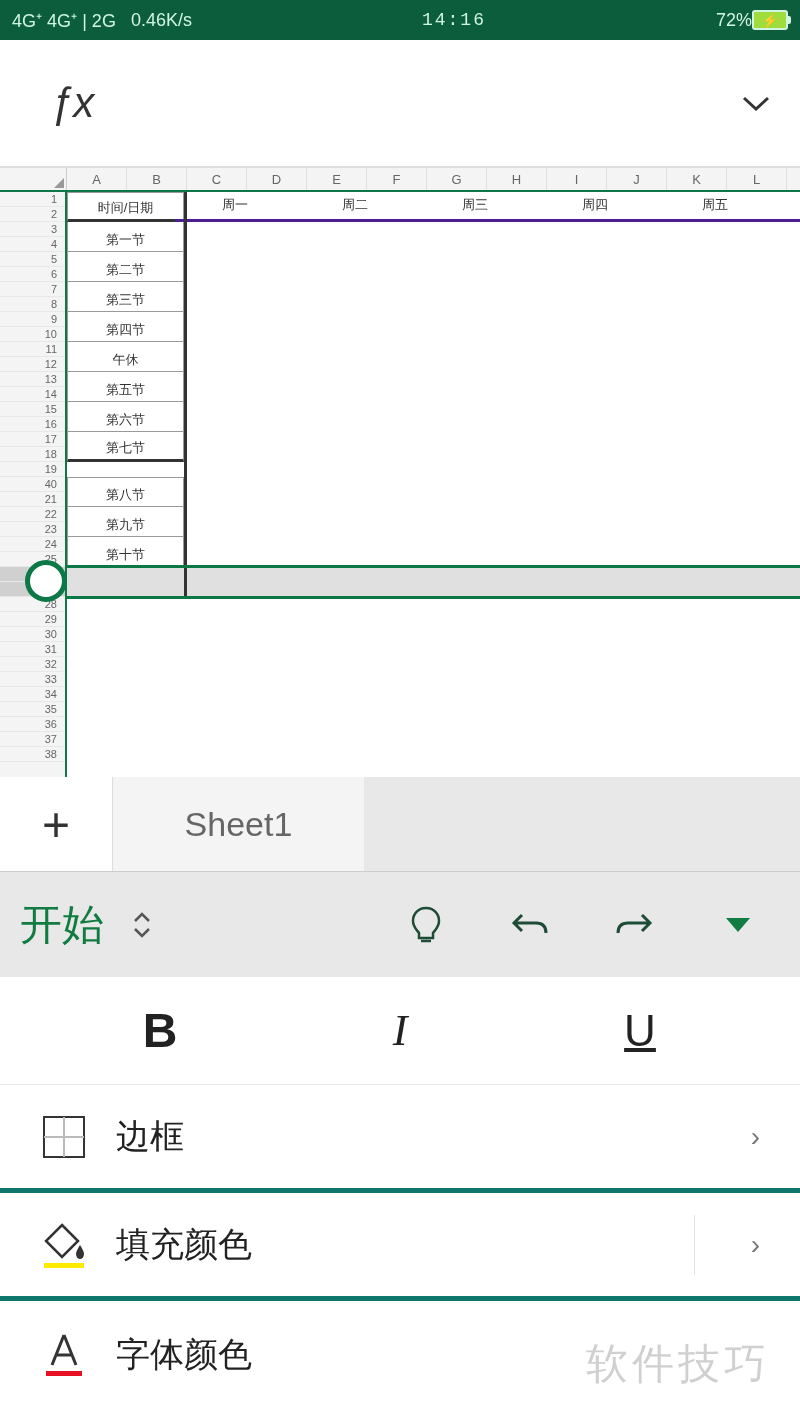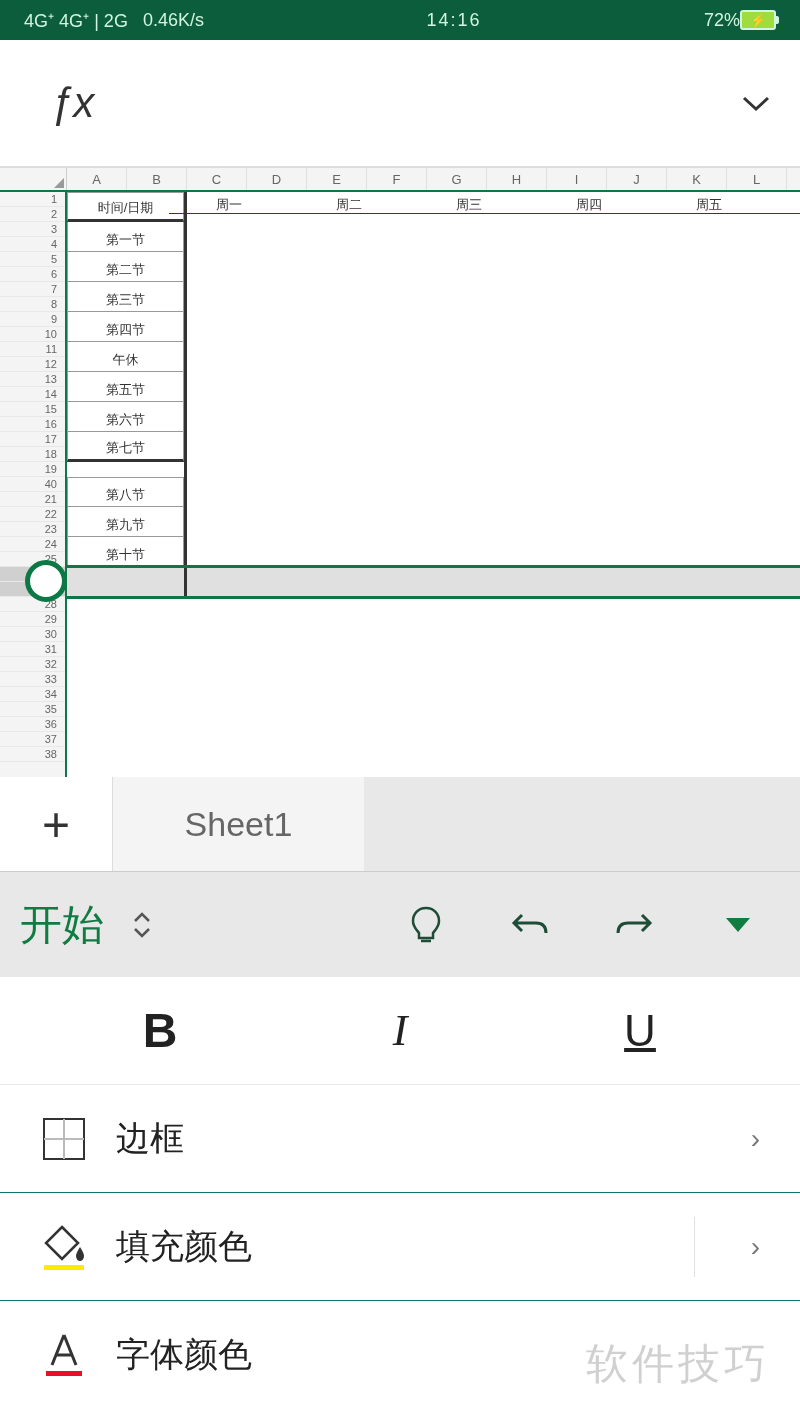--- a/index.html
+++ b/index.html
@@ -1,60 +1,60 @@
 <!DOCTYPE html>
 <html><head>
 <meta charset="utf-8">
 <style>
 *{margin:0;padding:0;box-sizing:border-box;font-family:-apple-system,sans-serif}
 body{width:800px;height:1422px;background:#fff;overflow:hidden;position:relative}
-.status-bar{height:40px;background:#0c5d3b;color:#d0f5e0;display:flex;align-items:center;padding:0 24px;font-size:18px}
+.status-bar{height:40px;background:#0c5d3b;color:#d0f5e0;display:flex;align-items:center;padding:0 12px;font-size:18px}
 .status-left{display:flex;align-items:center;gap:4px;font-family:monospace}
-.status-center{flex:1;text-align:center;font-family:Liberation Sans, sans-serif;letter-spacing:2px}
+.status-center{flex:1;text-align:center;font-family:Liberation Mono, monospace;letter-spacing:2px}
 .status-right{display:flex;align-items:center;gap:0;font-family:monospace}
 .battery{width:36px;height:20px;border:2px solid #d0f5e0;border-radius:3px;position:relative;background:#9fdd3f}
 .battery:after{content:"";position:absolute;right:-5px;top:4px;width:3px;height:8px;background:#d0f5e0;border-radius:0 2px 2px 0}
 .bolt{position:absolute;left:50%;top:50%;transform:translate(-50%,-50%);color:#0c5d3b;font-size:13px}
 .fx-bar{height:128px;background:#fff;display:flex;align-items:center;padding:0 30px 0 50px;border-bottom:2px solid #ddd}
 .fx{font-family:Liberation Sans, sans-serif;font-style:italic;font-size:42px;color:#333}
 .fx-chevron{margin-left:auto;font-size:26px;color:#333}
 .grid-area{height:609px;position:relative;overflow:hidden}
 .col-headers{display:flex;height:24px;background:#f4f4f4;border-bottom:2px solid #0c7845}
 .corner{width:67px;background:#f4f4f4;border-right:1px solid #ccc;display:flex;align-items:flex-end;justify-content:flex-end;padding:2px}
 .corner svg{width:10px;height:10px}
 .col-h{width:60px;text-align:center;font-size:13px;color:#666;border-right:1px solid #e0e0e0;line-height:24px}
 .grid-body{display:flex;height:585px;position:relative}
 .row-headers{width:67px;background:#f4f4f4;border-right:2px solid #0c7845}
 .row-h{height:15px;text-align:right;padding-right:8px;font-size:11px;color:#666;border-bottom:1px solid #e8e8e8;line-height:15px}
 .row-h.sel{background:#d0d0d0}
 .cells{flex:1;position:relative;background:#fff}
 .data-col{position:absolute;left:0;top:0;width:117px}
 .data-cell{border:1px solid #999;border-top:none;text-align:center;font-size:13px;color:#333;display:flex;align-items:flex-end;justify-content:center;padding-bottom:2px}
 .data-cell:first-child{border-top:1px solid #999}
-.hdr-row{position:absolute;left:102px;top:0;right:0;height:22px;border-bottom:1px solid #4c1d95;display:flex}
+.hdr-row{position:absolute;left:108px;top:0;right:0;height:30px;border-bottom:3px solid #4c1d95;display:flex}
 .hdr-cell{width:120px;text-align:center;font-size:13px;color:#333;line-height:26px}
 .vline{position:absolute;left:117px;top:0;width:3px;background:#333}
 .sel-row{position:absolute;left:0;height:15px;background:#e0e0e0;right:0}
 .sel-border{position:absolute;left:0;right:0;border-top:3px solid #0c7845;border-bottom:3px solid #0c7845}
 .sel-handle{position:absolute;width:42px;height:42px;border:5px solid #0c7845;border-radius:50%;background:#fff}
 .sheets-bar{height:94px;background:#e8e8e8;display:flex;align-items:stretch}
 .add-sheet{width:112px;background:#fff;display:flex;align-items:center;justify-content:center;font-size:48px;color:#333;font-weight:300}
 .sheet-tab{width:252px;background:#f4f4f4;display:flex;align-items:center;justify-content:center;font-size:34px;color:#666;border-left:1px solid #ddd}
 .ribbon{height:106px;background:#e8e8e8;display:flex;align-items:center;padding:0 20px;gap:20px;border-top:1px solid #ccc}
 .ribbon-label{font-size:42px;color:#107c41;font-weight:400}
 .ribbon-chev{display:flex;flex-direction:column;color:#555;font-size:14px;line-height:10px;margin-left:8px}
 .ribbon-sp{flex:1}
 .ribbon-ico{width:48px;height:48px;display:flex;align-items:center;justify-content:center;color:#1d4d36;margin:0 18px}
 .format-panel{background:#fff}
 .fmt-row{height:108px;display:flex;align-items:center;border-bottom:1px solid #e8e8e8;padding:0 40px}
 .fmt-third{flex:1;display:flex;align-items:center;justify-content:center}
 .fmt-b{font-size:48px;font-weight:900;color:#222;font-family:Arial}
 .fmt-i{font-size:44px;font-style:italic;color:#222;font-family:'Times New Roman'}
 .fmt-u{font-size:44px;text-decoration:underline;color:#222;font-family:Arial;text-decoration-thickness:4px}
-.fmt-item{height:108px;display:flex;align-items:center;padding:0 40px;border-bottom:1px solid #0f766e;gap:28px}
+.fmt-item{height:108px;display:flex;align-items:center;padding:0 40px;border-bottom:5px solid #0f766e;gap:28px}
 .fmt-icon{width:48px;height:48px;display:flex;align-items:center;justify-content:center}
 .fmt-text{font-size:34px;color:#222;flex:1}
 .fmt-arrow{font-size:28px;color:#777}
 .watermark{position:absolute;right:30px;bottom:30px;font-size:42px;color:#d0d0d0;font-weight:300;letter-spacing:4px}
 .divider{width:1px;height:60px;background:#e0e0e0}
 </style>
 </head>
 <body>
 
 <div class="status-bar">

